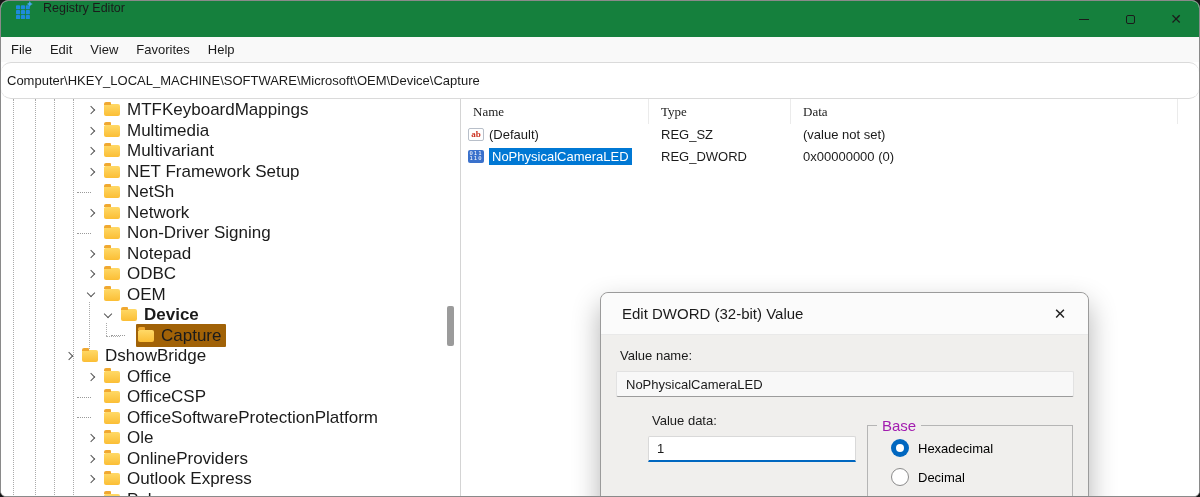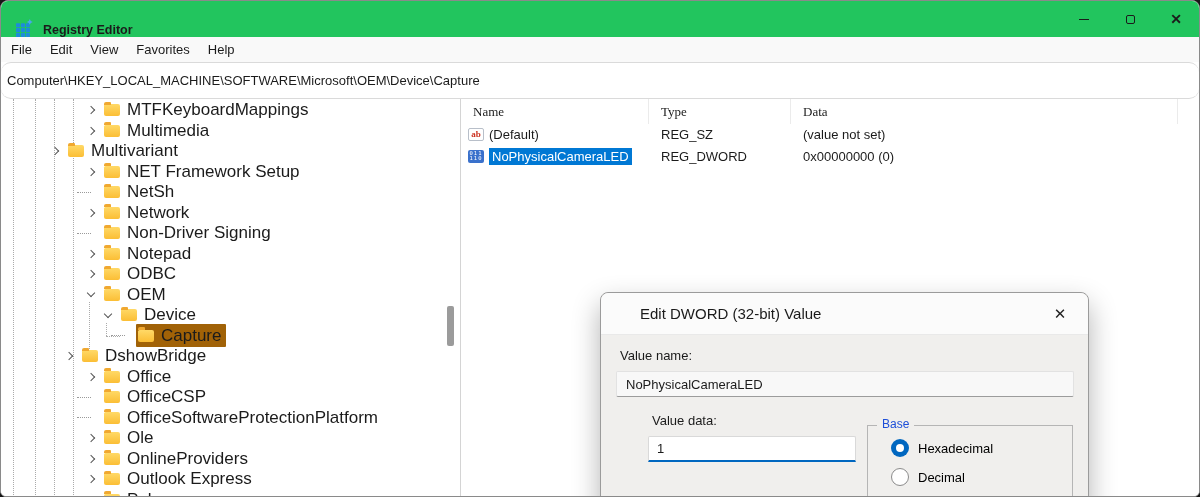--- a/index.html
+++ b/index.html
@@ -3,21 +3,21 @@
 <meta charset="utf-8">
 <style>
   * { box-sizing: border-box; margin: 0; padding: 0; }
   html, body { width: 1200px; height: 497px; background: #161616; }
   body { font-family: "Liberation Sans", sans-serif; position: relative; overflow: hidden; }
 
   .window { position: absolute; inset: 0; background: #fff; border: 1px solid #8a8a8a;
             border-radius: 8px 8px 6px 6px; overflow: hidden; }
 
   
-  .titlebar { height: 36px; display: flex; align-items: flex-end; background: #22c55e; font-weight: bold; }
+  .titlebar { height: 36px; display: flex; align-items: flex-start; background: #15803d; }
   .app-icon { width: 18px; height: 18px; margin: 0 10px 0 14px; flex-shrink: 0; }
   .title-text { font-size: 12.5px; color: #1b1b1b; }
   .caption-group { margin-left: auto; display: flex; height: 100%; }
   .cap-btn { width: 46px; height: 100%; display: flex; align-items: center; justify-content: center;
              color: #1b1b1b; font-size: 14px; cursor: default; }
   .min-glyph { width: 10px; height: 1px; background: #1b1b1b; }
   .max-glyph { width: 9px; height: 9px; border: 1px solid #1b1b1b; border-radius: 2px; }
 
   
   .menubar { height: 25px; display: flex; align-items: center; background: #f9f9f9;
@@ -74,38 +74,38 @@
              flex-shrink: 0; display: flex; flex-direction: column; justify-content: center; }
   .dword-icon i { display: block; font-style: normal; font-family: "DejaVu Sans Mono", monospace;
              font-size: 5.5px; line-height: 5.5px; color: #fff; text-align: center; letter-spacing: 1px; }
   .lname.sel { background: #0078d4; color: #fff; padding: 1px 3px; }
 
   
   .dialog { position: absolute; left: 599px; top: 193px; width: 489px; height: 269px;
             background: #f0efed; border: 1px solid #9b9b9b; border-radius: 8px;
             box-shadow: 0 12px 28px rgba(0,0,0,.30); z-index: 10; }
   .dlg-title { height: 42px; background: #fbfbfb; border-bottom: 1px solid #e9e9e9; display: flex;
-            align-items: center; padding-left: 39px; font-size: 15px; color: #1b1b1b;
+            align-items: center; padding-left: 21px; font-size: 15px; color: #1b1b1b;
             border-radius: 8px 8px 0 0; }
   .dlg-close { position: absolute; top: 7px; right: 13px; width: 30px; height: 28px; display: flex;
             align-items: center; justify-content: center; font-size: 15px; color: #222; }
   .dlg-body { padding: 13px 15px 0; }
   .fld-label { font-size: 13px; color: #1b1b1b; padding-left: 4px; display: block; }
   .name-field { margin-top: 8px; width: 458px; height: 26px; background: #f8f8f8;
             border: 1px solid #e2e2e2; border-bottom-color: #9c9c9c; border-radius: 2px;
             font: 13px "Liberation Sans", sans-serif; padding: 0 9px; color: #1b1b1b; outline: none; }
   .data-row { display: flex; margin-top: 16px; align-items: flex-start; }
   .left-col { width: 208px; margin-left: 32px; }
   .data-input { margin-top: 8px; width: 208px; height: 26px; background: #fff;
             border: 1px solid #d9d9d9; border-bottom: 2px solid #0067c0; border-radius: 2px 2px 0 0;
             font: 13px "Liberation Sans", sans-serif; padding: 0 8px; color: #1b1b1b; outline: none; }
   .base-group { margin-left: 11px; margin-top: 12px; width: 240px; height: 72px;
             border: 1px solid #b5b5b5; position: relative; padding: 12px 0 0 23px; }
   .base-label { position: absolute; top: -9px; left: 9px; background: #f0efed; padding: 0 5px;
-            font-size: 12px; color: #1d4ed8; }
+            font-size: 15px; color: #a21caf; }
   .radio-row { display: flex; align-items: center; height: 20px; margin-bottom: 9px; font-size: 13px; }
   .radio { width: 18px; height: 18px; border-radius: 50%; margin-right: 9px; flex-shrink: 0; position: relative; }
   .radio.on { background: #0067c0; }
   .radio.on::after { content: ""; position: absolute; inset: 5px; background: #fff; border-radius: 50%; }
   .radio.off { background: #fefefe; border: 1px solid #8b8b8b; }
 </style>
 </head>
 <body>
 
 <div class="window">
@@ -169,21 +169,21 @@
               <span>MTFKeyboardMappings</span>
             </span>
           </div>
           <div class="tree-row" style="padding-left: 84px;">
             <span class="expander collapsed"></span>
             <span class="node-content">
               <span class="folder-icon"></span>
               <span>Multimedia</span>
             </span>
           </div>
-          <div class="tree-row" style="padding-left: 48px;">
+          <div class="tree-row" style="padding-left: 84px;">
             <span class="expander collapsed"></span>
             <span class="node-content">
               <span class="folder-icon"></span>
               <span>Multivariant</span>
             </span>
           </div>
           <div class="tree-row" style="padding-left: 84px;">
             <span class="expander collapsed"></span>
             <span class="node-content">
               <span class="folder-icon"></span>
@@ -225,21 +225,21 @@
               <span>ODBC</span>
             </span>
           </div>
           <div class="tree-row" style="padding-left: 84px;">
             <span class="expander expanded"></span>
             <span class="node-content">
               <span class="folder-icon"></span>
               <span>OEM</span>
             </span>
           </div>
-          <div class="tree-row" style="padding-left: 101px;">
+          <div class="tree-row" style="padding-left: 101px; font-weight: bold;">
             <span class="expander expanded"></span>
             <span class="node-content">
               <span class="folder-icon"></span>
               <span>Device</span>
             </span>
           </div>
           <div class="tree-row" style="padding-left: 118px;">
             <span class="expander leaf"></span>
             <span class="node-content selected">
               <span class="folder-icon"></span>

